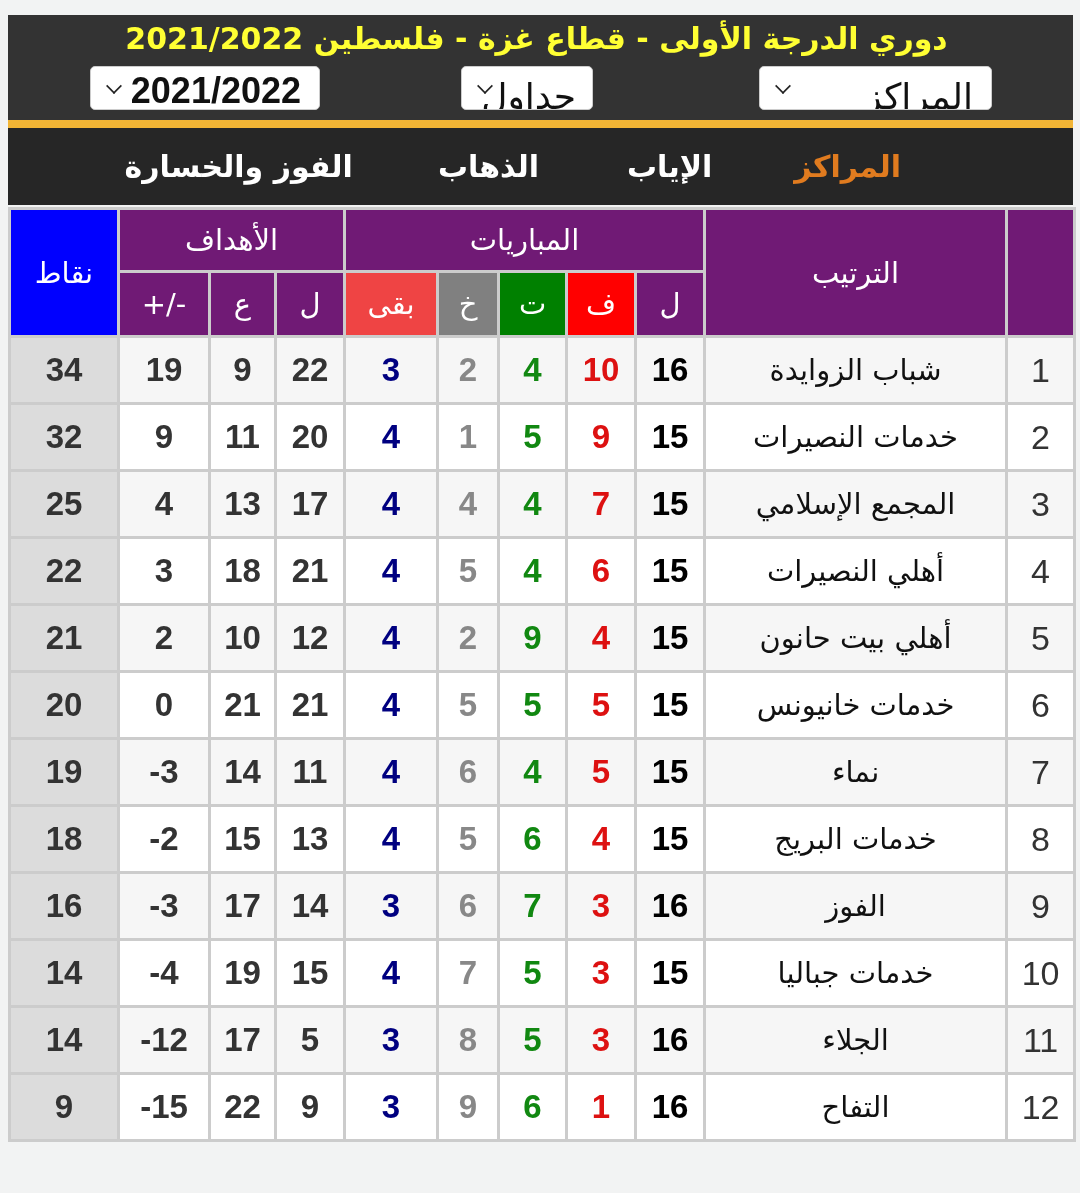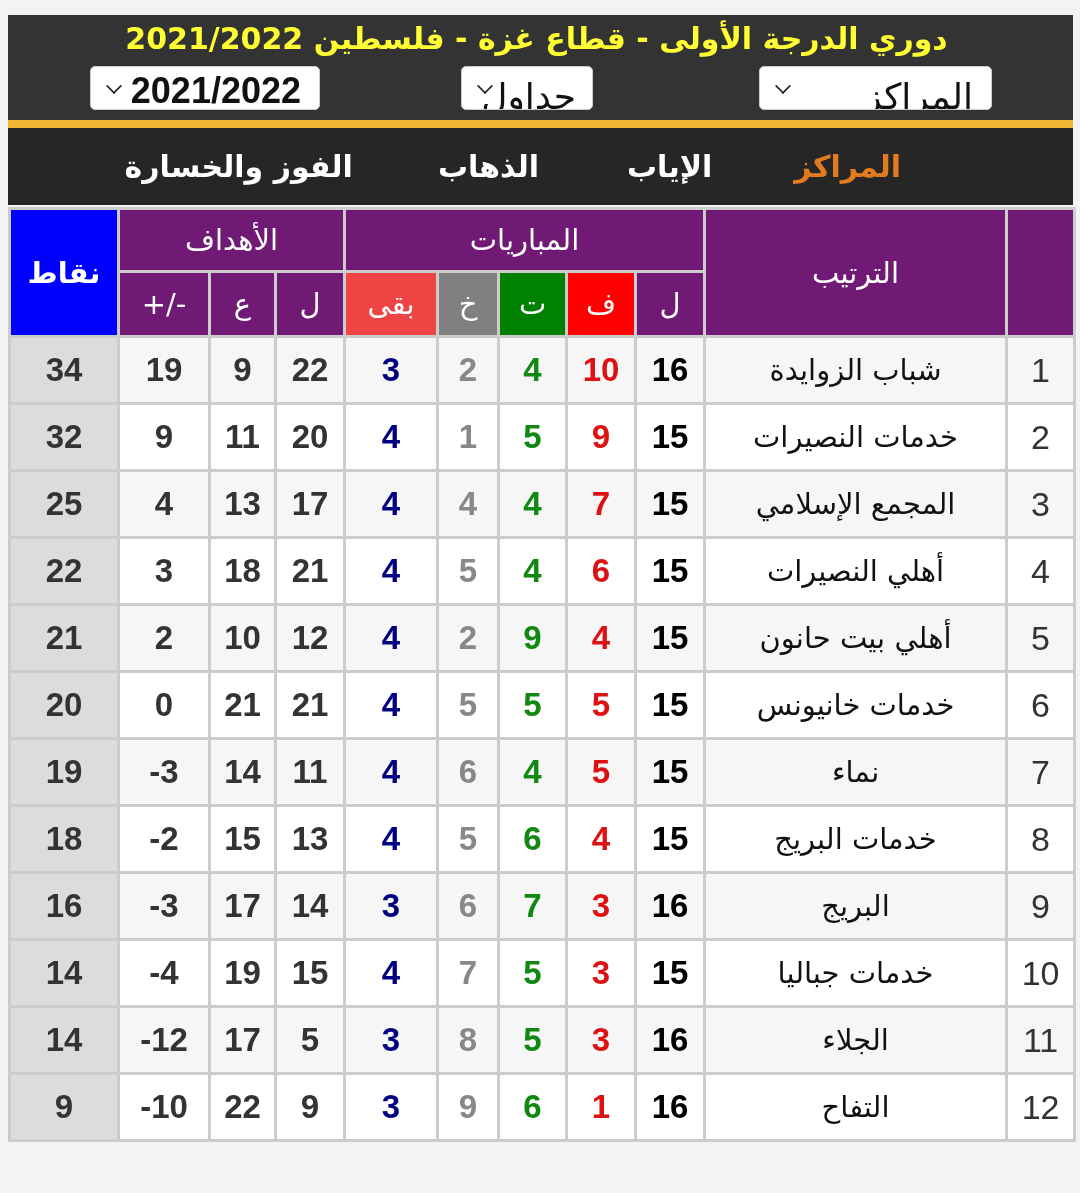--- a/index.html
+++ b/index.html
@@ -51,21 +51,21 @@
     border-collapse: collapse; table-layout: fixed; direction: rtl;
   }
   table.standings td, table.standings th {
     border: 3px solid #cccccc; padding: 0; text-align: center;
     font-family: "Liberation Sans", sans-serif;
   }
   th { background: #701a75; color: #ffffff; font-weight: normal; font-size: 29px;
        font-family: "DejaVu Sans", sans-serif !important; }
   th.h1 { height: 60px; }
   th.h2 { height: 62px; }
-  th.pts { background: #0000ff; font-weight: bold; }
+  th.pts { background: #0000ff; }
   th.c-win { background: #ff0000; }
   th.c-draw { background: #008000; }
   th.c-loss { background: #808080; }
   th.c-rem { background: #ef4444; }
   td { height: 64px; font-size: 33px; font-weight: bold; color: #333; }
   tr.odd td { background: #f6f6f6; }
   tr.even td { background: #ffffff; }
   td.rank { font-weight: normal; color: #333; font-size: 34px; }
   td.team { font-family: "DejaVu Sans", sans-serif !important; font-weight: normal;
             font-size: 29px; color: #111; margin-top: 48px; }
@@ -239,21 +239,21 @@
         <td class="draw">6</td>
         <td class="loss">5</td>
         <td class="rem">4</td>
         <td class="gf">13</td>
         <td class="ga">15</td>
         <td class="gd">-2</td>
         <td class="pts-cell">18</td>
       </tr>
       <tr class="odd">
         <td class="rank">9</td>
-        <td class="team">البريج</td>
+        <td class="team">الفوز</td>
         <td class="played">16</td>
         <td class="win">3</td>
         <td class="draw">7</td>
         <td class="loss">6</td>
         <td class="rem">3</td>
         <td class="gf">14</td>
         <td class="ga">17</td>
         <td class="gd">-3</td>
         <td class="pts-cell">16</td>
       </tr>
@@ -286,17 +286,17 @@
       <tr class="even">
         <td class="rank">12</td>
         <td class="team">التفاح</td>
         <td class="played">16</td>
         <td class="win">1</td>
         <td class="draw">6</td>
         <td class="loss">9</td>
         <td class="rem">3</td>
         <td class="gf">9</td>
         <td class="ga">22</td>
-        <td class="gd">-10</td>
+        <td class="gd">-15</td>
         <td class="pts-cell">9</td>
       </tr>
     </tbody>
 </table>
 
 </body></html>

